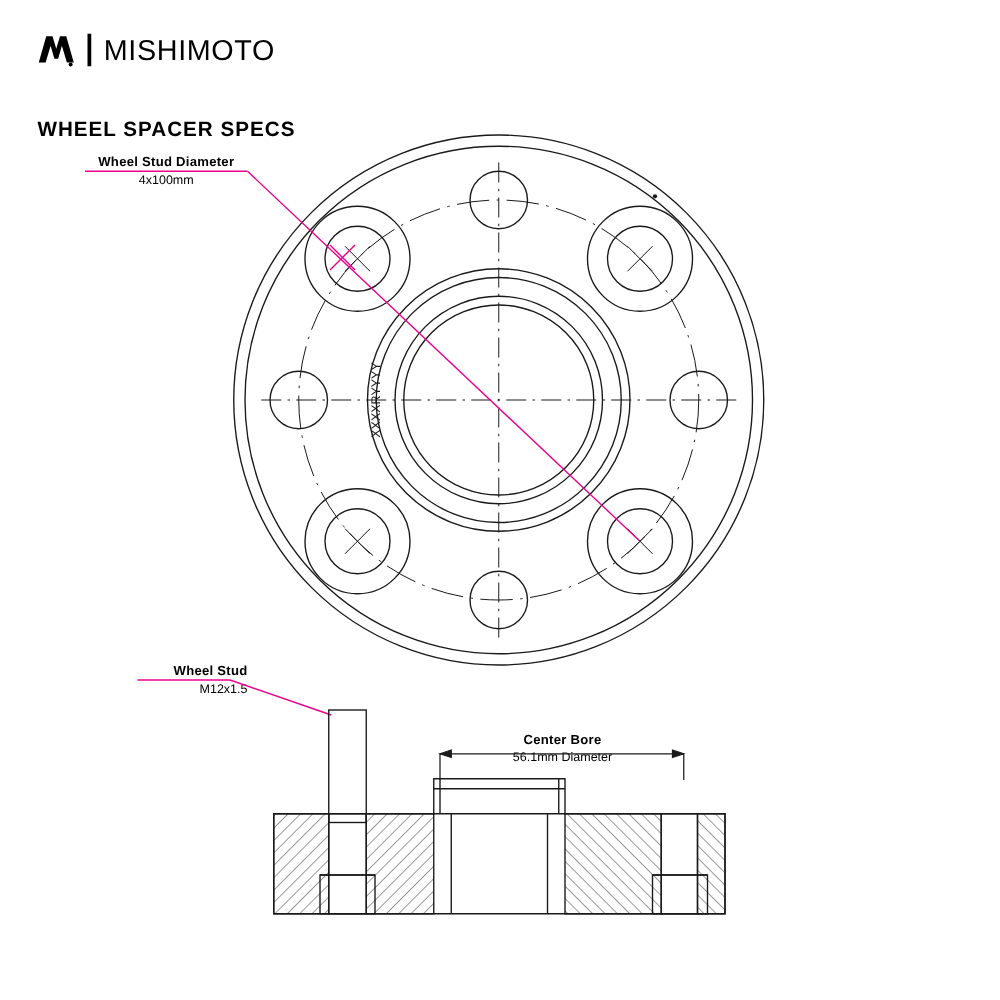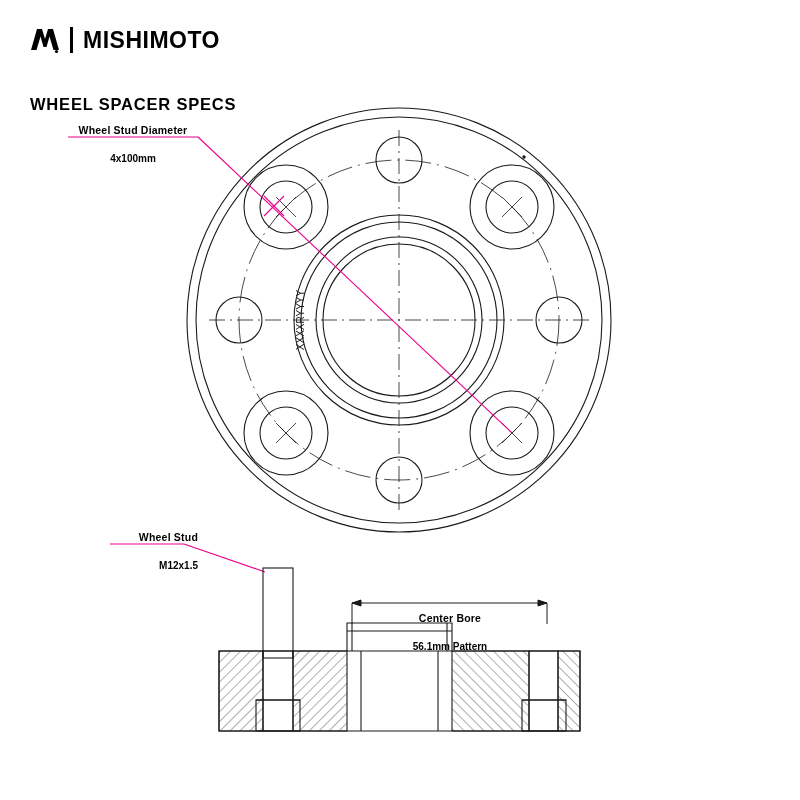--- a/index.html
+++ b/index.html
@@ -36,21 +36,21 @@
     height: 28px;
     position: relative;
   }
   .brand-divider {
     width: 3px;
     height: 26px;
     background: #000;
   }
   .brand-name {
     font-family: "Liberation Sans", sans-serif;
-    font-weight: bold;
+    font-weight: normal;
     font-size: 23px;
     letter-spacing: 0.5px;
     line-height: 1;
   }
   .sub-title {
     position: absolute;
     left: 30px;
     top: 68px;
     font-weight: bold;
     font-size: 16.5px;
@@ -64,28 +64,27 @@
     text-align: center;
   }
   .callout-label .cl-title {
     font-weight: bold;
     font-size: 10.5px;
     letter-spacing: 0.2px;
     white-space: nowrap;
   }
   .callout-label .cl-value {
     font-size: 10px;
-    margin-top: 17px;
+    margin-top: 3px;
     white-space: nowrap;
-    font-weight: bold;
   }
 
   #label-stud-pattern { left: 68px; top: 124px; width: 130px; }
   #label-wheel-stud   { left: 88px; top: 531px; width: 110px; text-align: right; }
-  #label-center-bore  { left: 356px; top: 612px; width: 188px; }
+  #label-center-bore  { left: 356px; top: 586px; width: 188px; }
 
   svg { display: block; }
   .vt { font-family: "Liberation Sans", sans-serif; font-size: 10px; }
 </style>
 </head>
 <body>
 
 <div id="sheet">
 
   <div class="brand">
@@ -105,21 +104,21 @@
     <div class="cl-value">4x100mm</div>
   </div>
 
   <div class="callout-label" id="label-wheel-stud">
     <div class="cl-title">Wheel Stud</div>
     <div class="cl-value">M12x1.5</div>
   </div>
 
   <div class="callout-label" id="label-center-bore">
     <div class="cl-title">Center Bore</div>
-    <div class="cl-value">56.1mm Pattern</div>
+    <div class="cl-value">56.1mm Diameter</div>
   </div>
 
   <svg width="800" height="800" viewBox="0 0 800 800" style="position:absolute;left:0;top:0;">
 
     <defs>
       <pattern id="hatchR" width="7" height="7" patternTransform="rotate(45)" patternUnits="userSpaceOnUse">
         <line x1="0" y1="0" x2="0" y2="7" stroke="#1a1a1a" stroke-width="0.7"></line>
       </pattern>
       <pattern id="hatchL" width="7" height="7" patternTransform="rotate(-45)" patternUnits="userSpaceOnUse">
         <line x1="0" y1="0" x2="0" y2="7" stroke="#1a1a1a" stroke-width="0.7"></line>

